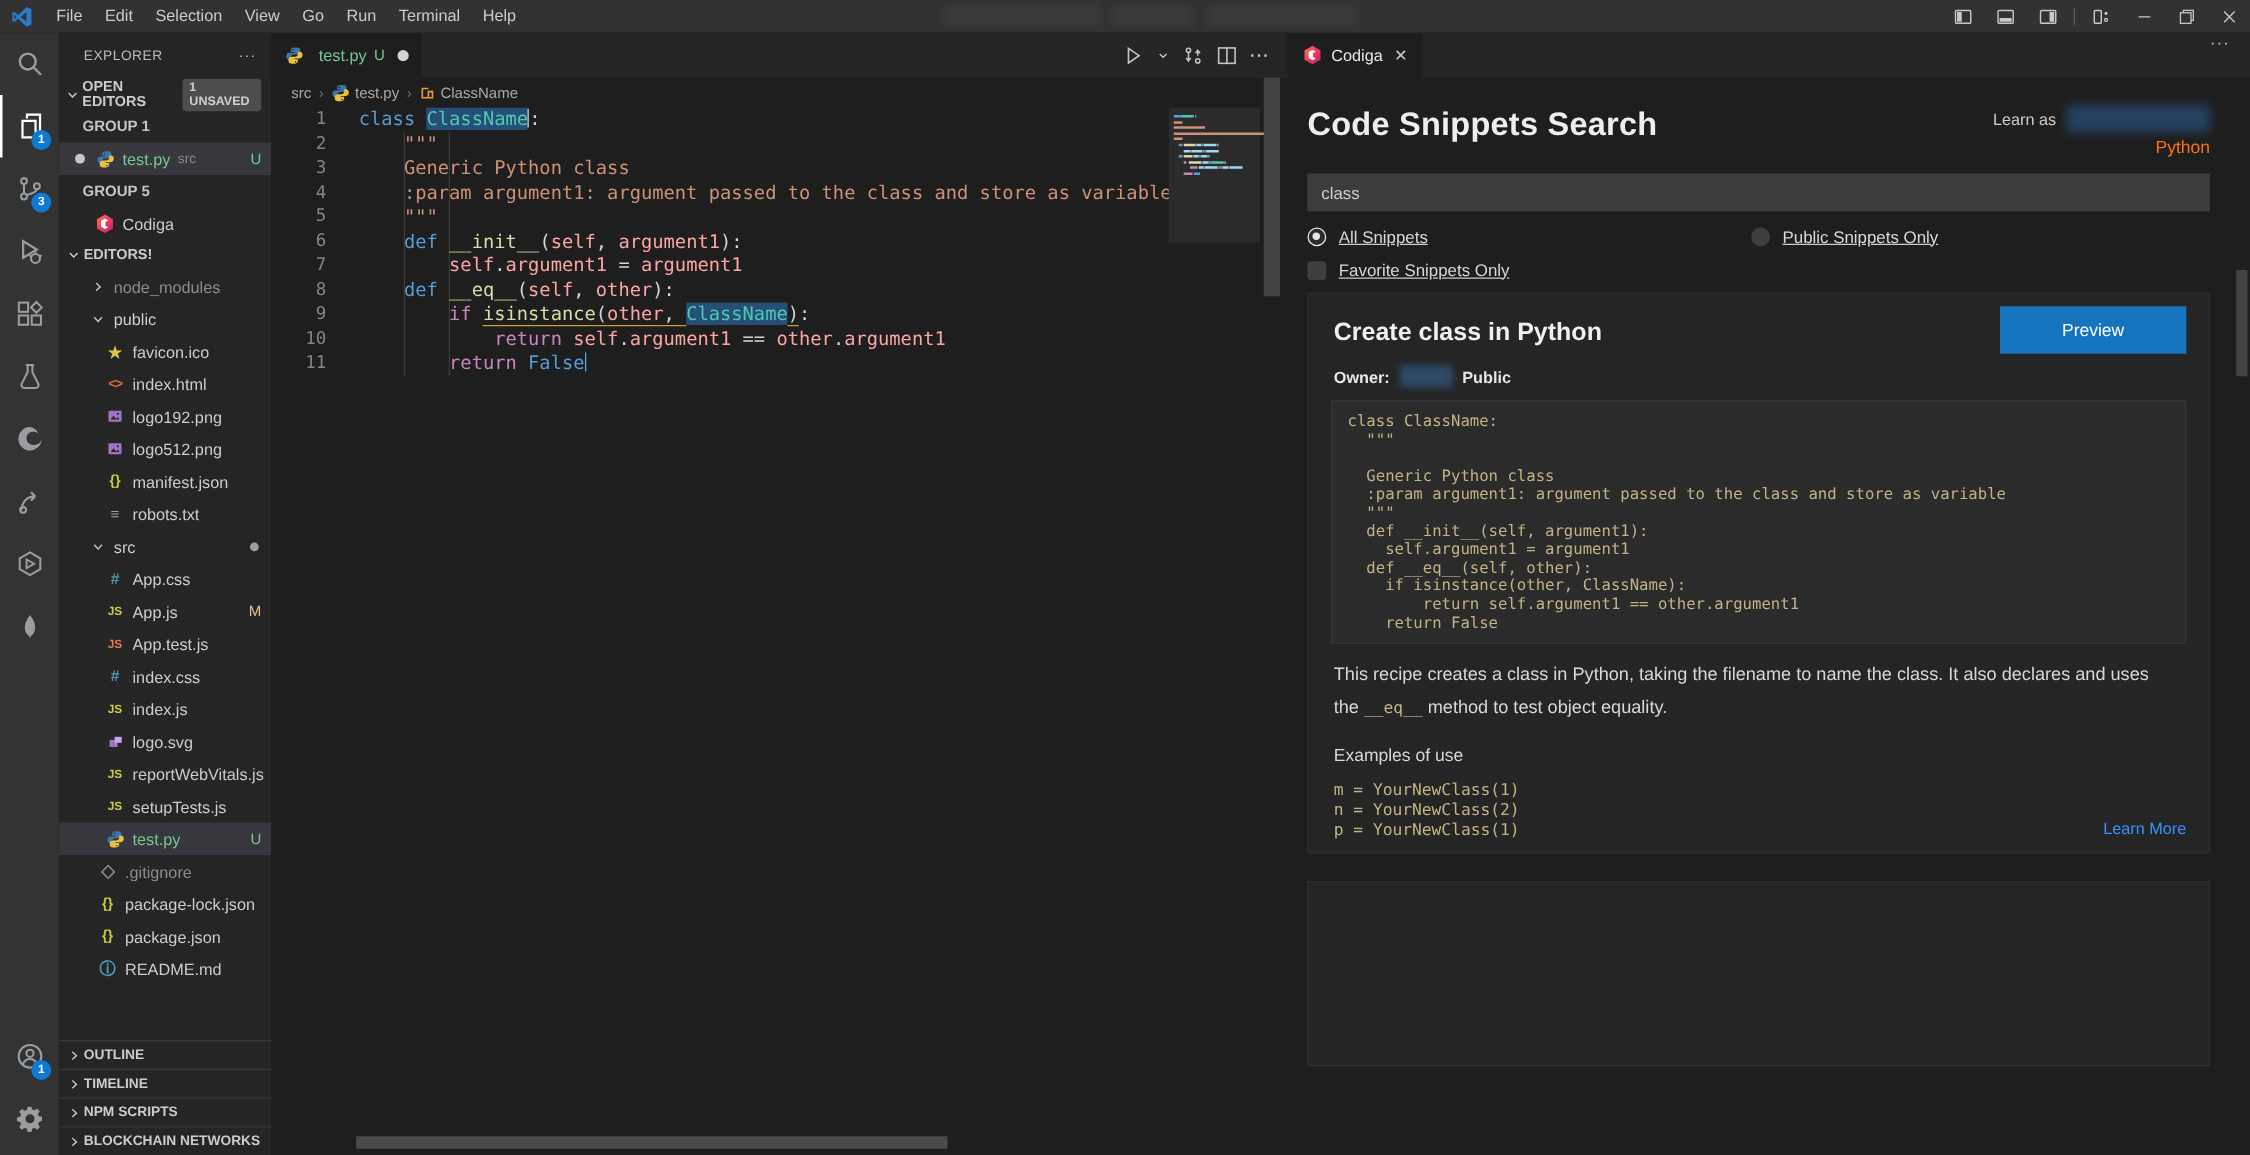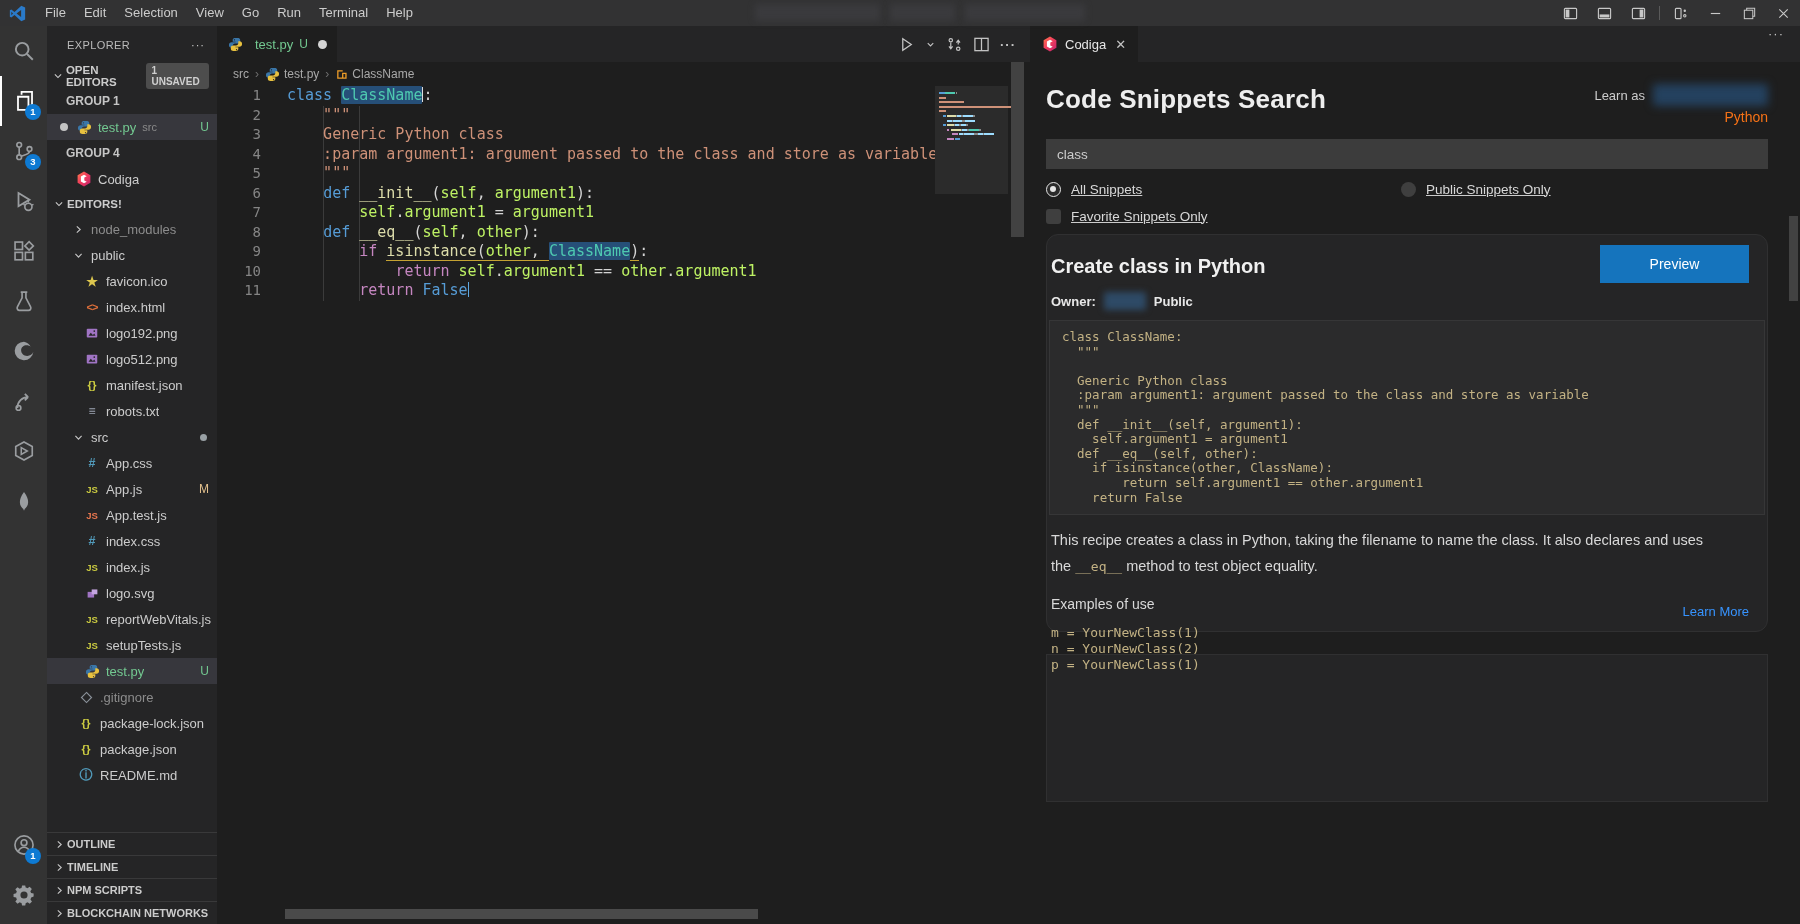--- a/index.html
+++ b/index.html
@@ -65,21 +65,21 @@
   #breadcrumb{position:absolute;left:0;top:36px;right:0;height:24px;display:flex;align-items:center;
               padding-left:16px;color:#a9a9a9;font-size:12px;gap:4px;}
   #breadcrumb .bsep{color:#6e6e6e;padding:0 2px;}
   #breadcrumb .bitem{display:flex;align-items:center;gap:4px;cursor:pointer;}
   #code-area{position:absolute;left:0;top:60px;width:718px;bottom:0;overflow:hidden;
              font-family:"DejaVu Sans Mono",monospace;font-size:15px;}
   .guide{position:absolute;width:1px;background:#3b3b3b;}
   .cl{height:19.5px;line-height:19.5px;white-space:pre;position:relative;padding-left:70px;}
   .cl .ln{position:absolute;left:0;top:0;width:44px;text-align:right;color:#858585;font-size:14px;}
   .tok.kw{color:#569cd6;} .tok.cls{color:#4ec9b0;} .tok.str{color:#ce9178;} .tok.fn{color:#dcdcaa;}
-  .tok.var{color:#bef264;} .tok.ctrl{color:#c586c0;} .tok.fg{color:#d4d4d4;}
+  .tok.var{color:#fca5a5;} .tok.ctrl{color:#c586c0;} .tok.fg{color:#d4d4d4;}
   .tok.hl{background:#264f78;border-radius:1px;}
   .tok.wr{border-bottom:1px solid #c5a332;}
   .caret{display:inline-block;width:0;height:15px;border-left:1.5px solid #dcdcdc;vertical-align:-2px;}
   .caret.blue{border-left-color:#5fa8e0;}
   #minimap{position:absolute;left:718px;top:60px;width:73px;height:180px;}
   #minimap-slider{position:absolute;left:0;top:0;width:73px;height:108px;background:rgba(121,121,121,0.15);}
   #minimap-lines{position:absolute;left:4px;top:6px;}
   .mml{display:flex;height:2px;margin-bottom:2.6px;}
   #ed-vscroll{position:absolute;left:794px;top:36px;width:13px;height:175px;background:#424242;cursor:pointer;}
   #ed-hscroll{position:absolute;left:68px;bottom:5px;width:473px;height:10px;background:#4a4a4a;cursor:pointer;}
@@ -100,22 +100,22 @@
   #cw-lang{margin-top:3px;font-size:14px;color:#f97316;}
   #search-input{margin-top:14px;width:100%;height:30px;background:#3c3c3c;border:1px solid #3c3c3c;color:#cccccc;
                 font-size:13.5px;padding:0 10px;outline:none;font-family:"Liberation Sans",sans-serif;}
   #filters{margin-top:10px;display:grid;grid-template-columns:355px 1fr;row-gap:7px;text-decoration:underline;}
   .filter{display:flex;align-items:center;gap:10px;height:20px;cursor:pointer;font-size:13.5px;color:#d8d8d8;}
   .fctl{width:15px;height:15px;background:#3f3f3f;flex:0 0 auto;position:relative;}
   .fctl.radio{border-radius:50%;}
   .fctl.radio.on{background:#2b2b2b;border:1.5px solid #e6e6e6;}
   .fctl.radio.on::after{content:"";position:absolute;left:3px;top:3px;width:6px;height:6px;border-radius:50%;background:#e6e6e6;}
   .fctl.check{border-radius:3px;}
-  .card{margin-top:8px;background:#252526;border:1px solid #303031;border-radius:12px;position:relative;
-        padding:0 4px;height:398px;}
+  .card{margin-top:8px;background:#252526;border:1px solid #303031;border-radius:2px;position:relative;
+        padding:0 20px;height:449px;}
   #card-title{font-size:20px;font-weight:bold;color:#f0f0f0;padding-top:20px;}
   #preview-btn{position:absolute;right:18px;top:10px;width:149px;height:38px;background:#1574bd;color:#ffffff;
                border:none;font-size:14px;cursor:pointer;font-family:"Liberation Sans",sans-serif;}
   #owner-row{margin-top:14px;display:flex;align-items:center;gap:8px;font-size:13px;}
   #owner-label{font-weight:bold;color:#e8e8e8;}
   #owner-redaction{width:42px;height:18px;background:#2e4a66;filter:blur(3px);border-radius:2px;}
   #visibility{font-weight:bold;color:#e8e8e8;}
   #snippet-code{margin:10px -2px 0;background:#2b2b2c;border:1px solid #363637;padding:9px 12px;
                 font-family:"DejaVu Sans Mono",monospace;font-size:12.5px;line-height:14.6px;color:#c3b284;
                 white-space:pre;overflow:hidden;}
@@ -299,21 +299,21 @@
                 <path fill="#3a76a8" d="M7.9 1C6.2 1 5 1.7 5 3.1V5h3.1v.6H3.8C2.3 5.6 1 6.6 1 8.5s1.1 2.9 2.6 2.9H5V9.6C5 8.2 6.1 7 7.5 7h3C11.9 7 13 6.1 13 4.7V3.1C13 1.7 11.7 1 10.2 1H7.9zM6.9 2.3a.7.7 0 1 1 0 1.4.7.7 0 0 1 0-1.4z"></path>
                 <path fill="#e8c13f" d="M8.1 15c1.7 0 2.9-.7 2.9-2.1V11H7.9v-.6h4.3c1.5 0 2.8-1 2.8-2.9s-1.1-2.9-2.6-2.9H11v1.8C11 7.8 9.9 9 8.5 9h-3C4.1 9 3 9.9 3 11.3v1.6C3 14.3 4.3 15 5.8 15h2.3zm1-2.3a.7.7 0 1 1 0 1.4.7.7 0 0 1 0-1.4z"></path>
               </svg>
             </span>
           </span>
     <span class="lbl green">test.py</span>
     <span class="detail">src</span>
     <span class="gitstat green">U</span>
   </div>
         <div class="row">
-          <span class="grp-lbl">GROUP 4</span>
+          <span class="grp-lbl">GROUP 5</span>
         </div>
         <div class="row">
     <span style="width:29px;flex:0 0 auto;"></span>
     <span class="ficon">
             <span class="icowrap" style="display:flex;align-items:center;justify-content:center;">
               <svg width="16" height="16" viewBox="0 0 16 16">
                 <defs>
                   <linearGradient id="cgr" x1="0" y1="0" x2="1" y2="1">
                     <stop offset="0" stop-color="#ff7a4d"></stop>
                     <stop offset=".45" stop-color="#f23e5c"></stop>

